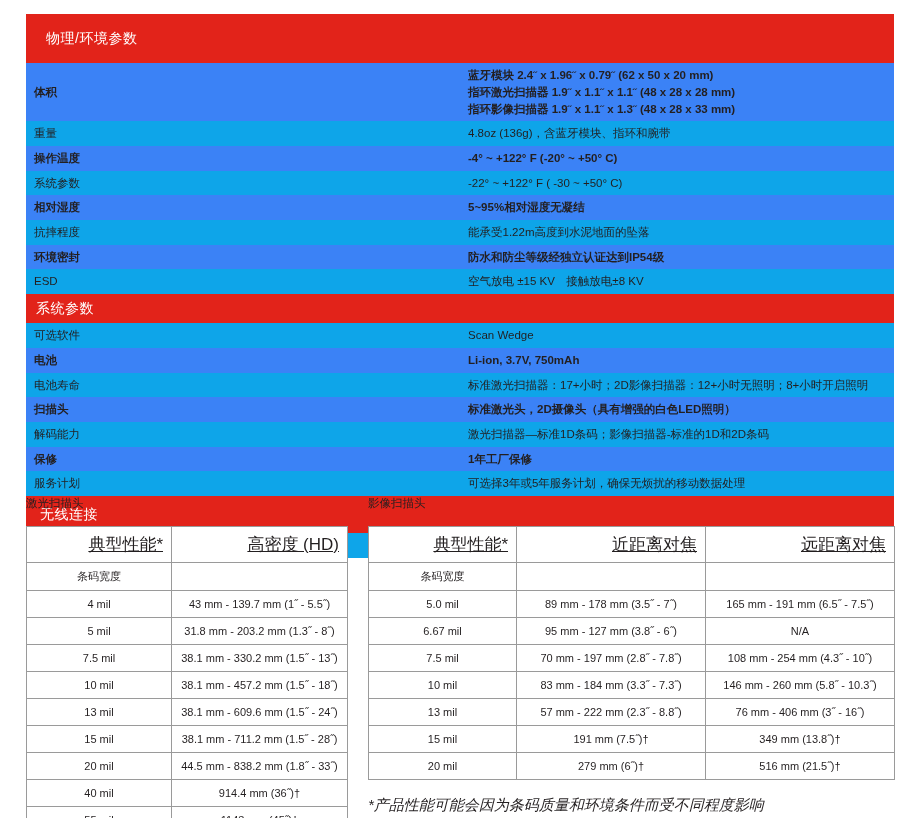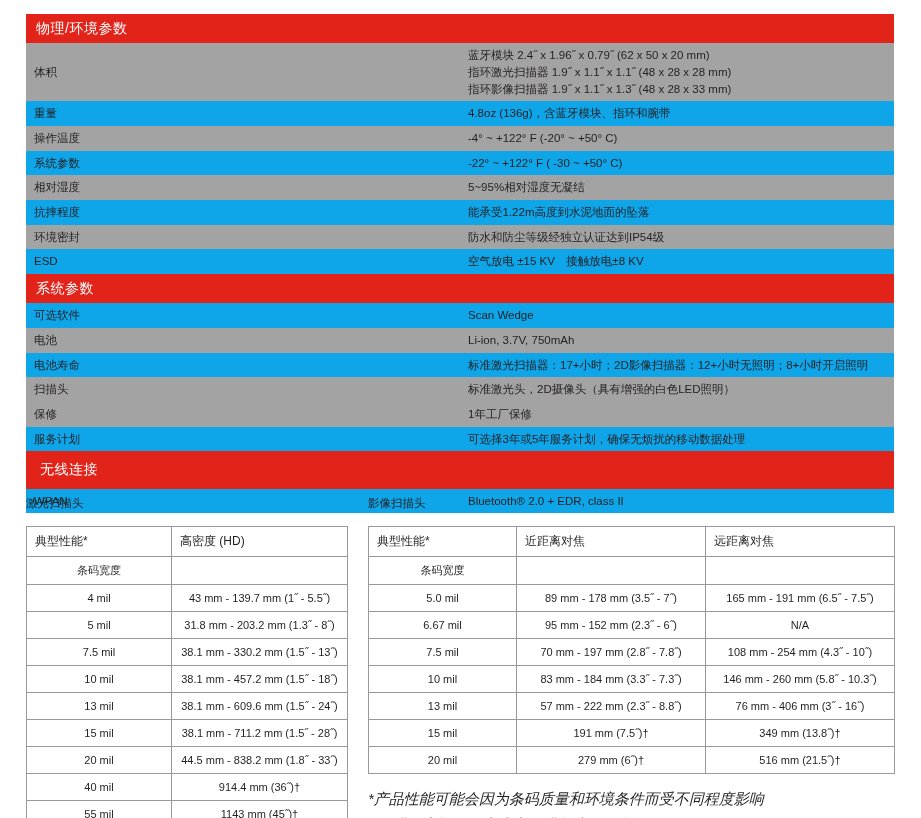--- a/index.html
+++ b/index.html
@@ -34,21 +34,21 @@
     table-layout: fixed;
   }
   table.spec td {
     vertical-align: middle;
     padding: 4px 8px;
     font-size: 11.5px;
     line-height: 1.45;
   }
   td.col-label { width: 201px; }
   tr.shade td { background: #0ea5e9; }
-  tr.plain td { background: #a3a3a3; }
+  tr.plain td { background: #3b82f6; font-weight: bold; }
   .section-head {
     background: #e2231a;
     color: #ffffff;
     font-size: 14px;
     padding: 4px 10px 5px 10px;
     font-weight: normal;
     letter-spacing: 0.5px;
   }
   .section-head-row td {
     padding: 0;
@@ -75,22 +75,23 @@
   }
   .btable td, .btable th {
     border: 1px solid #9a9a9a;
     padding: 6px 8px;
     vertical-align: middle;
     font-weight: normal;
     background: #ffffff;
     height: 14px;
   }
   .btable th {
-    text-align: left;
-    font-size: 12px;
+    text-align: right;
+    font-size: 17px;
+    text-decoration: underline;
   }
   .btable td.lcell {
     text-align: center;
   }
   .btable td.ccell {
     text-align: center;
     margin-top: 23px;
   }
   .footnote-cell {
     font-size: 9.5px;
@@ -127,21 +128,21 @@
 
   <div class="spec-block" style="top:14px;">
     <table class="spec">
       <colgroup>
           <col class="col-label">
           <col>
         </colgroup>
 
       <tbody>
           <tr class="section-head-row">
-        <td colspan="2" style="padding:0;border-radius:6px;">
+        <td colspan="2" style="padding:10px;">
           <div class="section-head">物理/环境参数</div>
         </td>
       </tr>
       <tr class="plain">
         <td class="col-label">体积</td>
         <td class="multiline">蓝牙模块 2.4˝ x 1.96˝ x 0.79˝ (62 x 50 x 20 mm)
 指环激光扫描器 1.9˝ x 1.1˝ x 1.1˝ (48 x 28 x 28 mm)
 指环影像扫描器 1.9˝ x 1.1˝ x 1.3˝ (48 x 28 x 33 mm)</td>
       </tr>
       <tr class="shade">
@@ -186,20 +187,24 @@
         <td class="col-label">电池</td>
         <td>Li-ion, 3.7V, 750mAh</td>
       </tr>
       <tr class="shade">
         <td class="col-label">电池寿命</td>
         <td>标准激光扫描器：17+小时；2D影像扫描器：12+小时无照明；8+小时开启照明</td>
       </tr>
       <tr class="plain">
         <td class="col-label">扫描头</td>
         <td>标准激光头，2D摄像头（具有增强的白色LED照明）</td>
+      </tr>
+      <tr class="shade">
+        <td class="col-label">解码能力</td>
+        <td>激光扫描器—标准1D条码；影像扫描器-标准的1D和2D条码</td>
       </tr>
       <tr class="plain">
         <td class="col-label">保修</td>
         <td>1年工厂保修</td>
       </tr>
       <tr class="shade">
         <td class="col-label">服务计划</td>
         <td>可选择3年或5年服务计划，确保无烦扰的移动数据处理</td>
       </tr>
 
@@ -297,21 +302,21 @@
           <td class="lcell"></td>
           <td class="lcell"></td>
         </tr>
         <tr>
           <td class="lcell">5.0 mil</td>
           <td class="ccell">89 mm - 178 mm (3.5˝ - 7˝)</td>
           <td class="ccell">165 mm - 191 mm (6.5˝ - 7.5˝)</td>
         </tr>
         <tr>
           <td class="lcell">6.67 mil</td>
-          <td class="ccell">95 mm - 152 mm (2.3˝ - 6˝)</td>
+          <td class="ccell">95 mm - 127 mm (3.8˝ - 6˝)</td>
           <td class="ccell">N/A</td>
         </tr>
         <tr>
           <td class="lcell">7.5 mil</td>
           <td class="ccell">70 mm - 197 mm (2.8˝ - 7.8˝)</td>
           <td class="ccell">108 mm - 254 mm (4.3˝ - 10˝)</td>
         </tr>
         <tr>
           <td class="lcell">10 mil</td>
           <td class="ccell">83 mm - 184 mm (3.3˝ - 7.3˝)</td>

